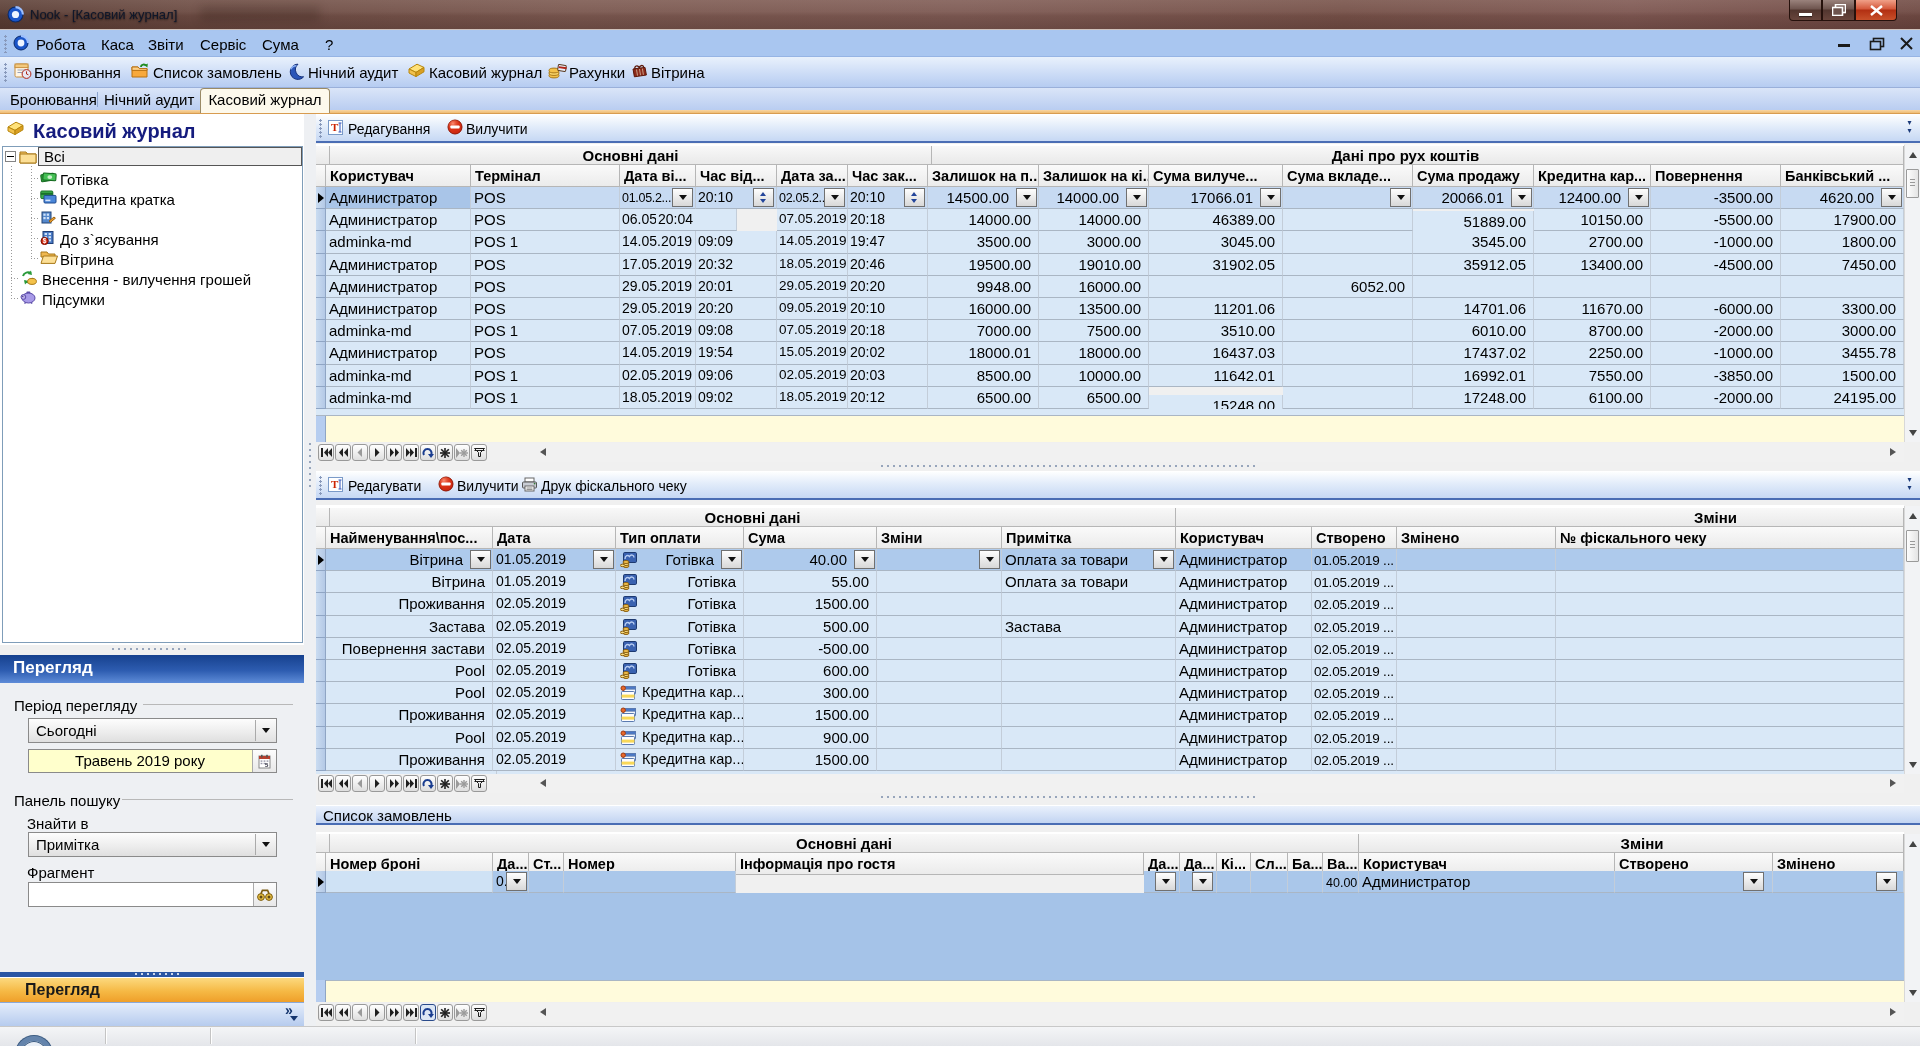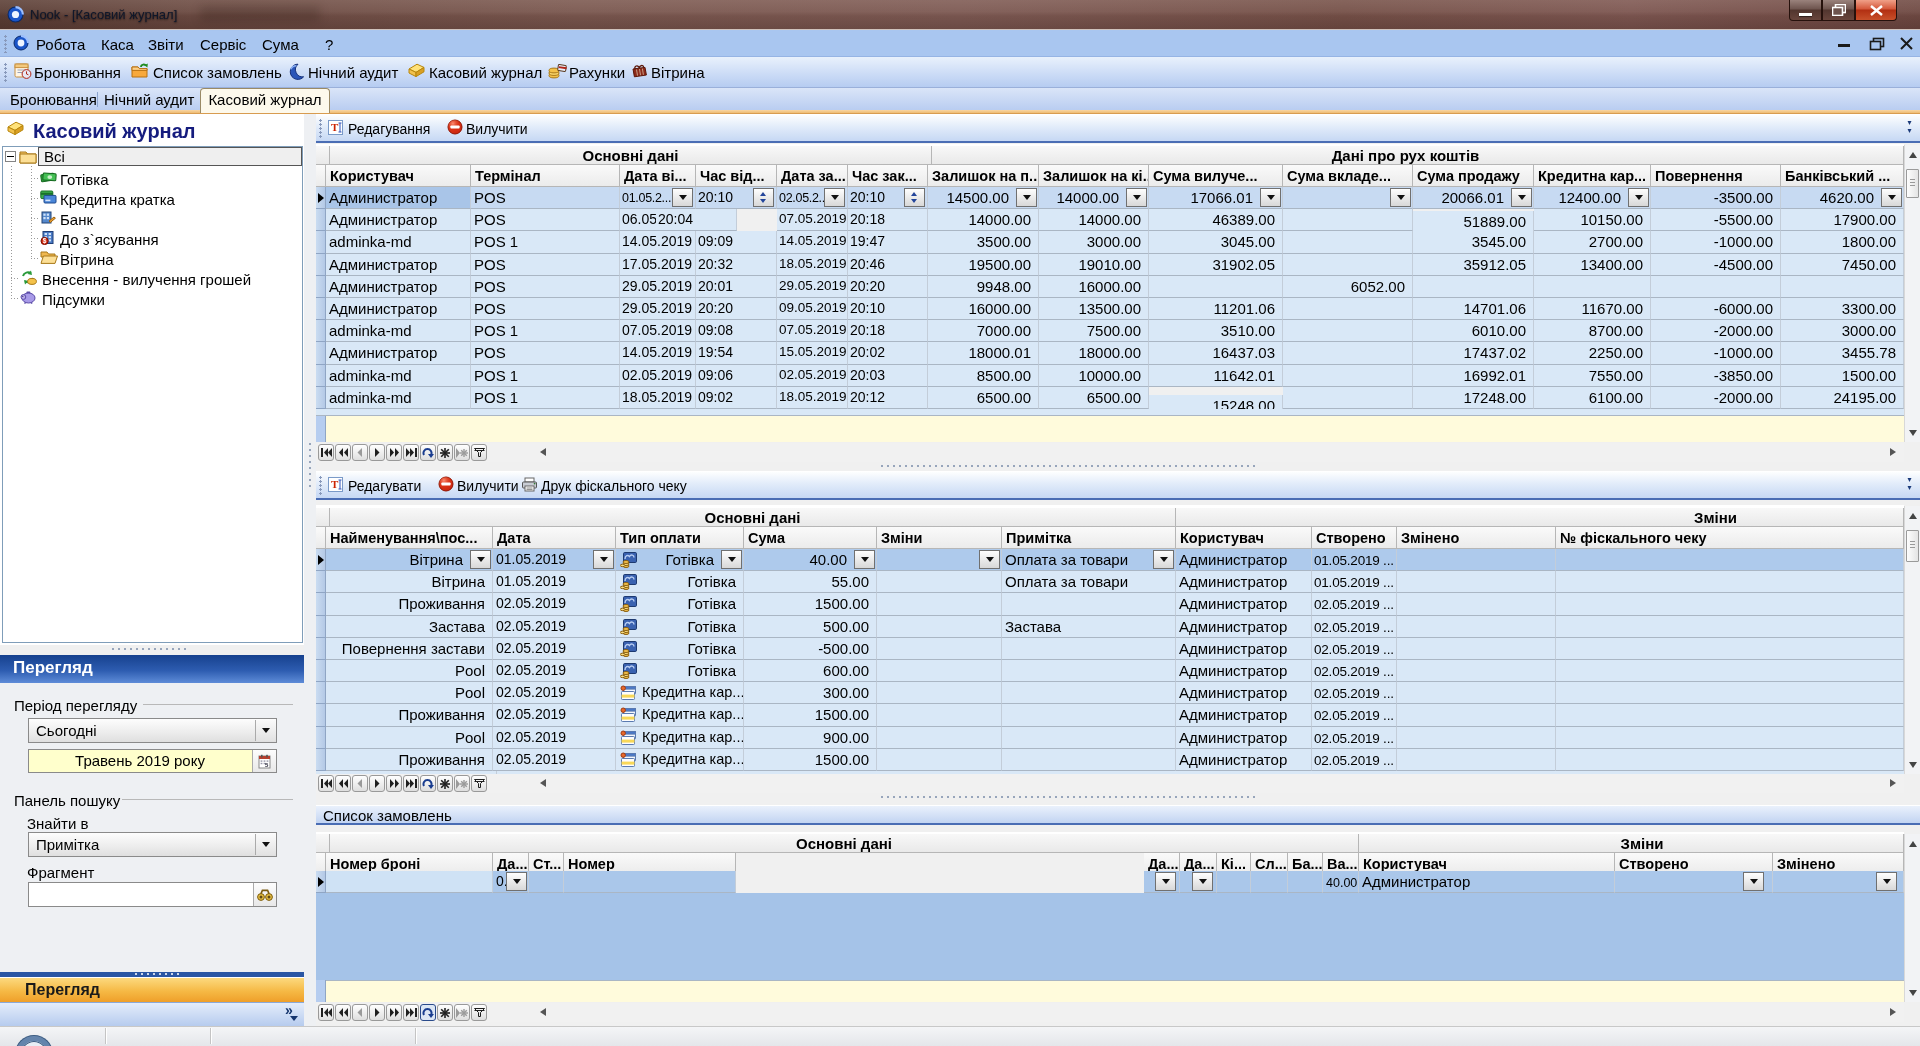--- a/index.html
+++ b/index.html
@@ -965,20 +965,21 @@
 <div class="abs" style="left:316px;top:805px;width:1604px;height:20px;background:linear-gradient(180deg,#eaf1fc,#c2d4f2);border-top:1px solid #fff;border-bottom:2px solid #4a6db4;font-size:15px;padding:1px 0 0 7px">Список замовлень</div>
 <div class="abs" style="left:316px;top:832px;width:1588px;height:2px;background:#fff"></div>
 <div class="bh" style="left:316px;top:834px;width:14px;height:19px;position:absolute"></div>
 <div class="bh" style="left:330px;top:834px;width:1029px;height:19px;position:absolute">Основні дані</div>
 <div class="bh" style="left:1359px;top:834px;width:545px;height:19px;position:absolute;padding-left:22px">Зміни</div>
 <div class="hdr" style="left:316px;top:853px;width:10px"></div>
 <div class="hdr" style="left:326px;top:853px;width:167px">Номер броні</div>
 <div class="hdr" style="left:493px;top:853px;width:36px">Да...</div>
 <div class="hdr" style="left:529px;top:853px;width:35px">Ст...</div>
 <div class="hdr" style="left:564px;top:853px;width:172px">Номер</div>
+<div class="hdr" style="left:736px;top:853px;width:408px">Інформація про гостя</div>
 <div class="hdr" style="left:1144px;top:853px;width:36px">Да...</div>
 <div class="hdr" style="left:1180px;top:853px;width:37px">Да...</div>
 <div class="hdr" style="left:1217px;top:853px;width:34px">Кі...</div>
 <div class="hdr" style="left:1251px;top:853px;width:37px">Сл...</div>
 <div class="hdr" style="left:1288px;top:853px;width:35px">Ба...</div>
 <div class="hdr" style="left:1323px;top:853px;width:36px">Ва...</div>
 <div class="hdr" style="left:1359px;top:853px;width:256px">Користувач</div>
 <div class="hdr" style="left:1615px;top:853px;width:158px">Створено</div>
 <div class="hdr" style="left:1773px;top:853px;width:131px">Змінено</div>
 <div class="ind" style="left:316px;top:871px">

